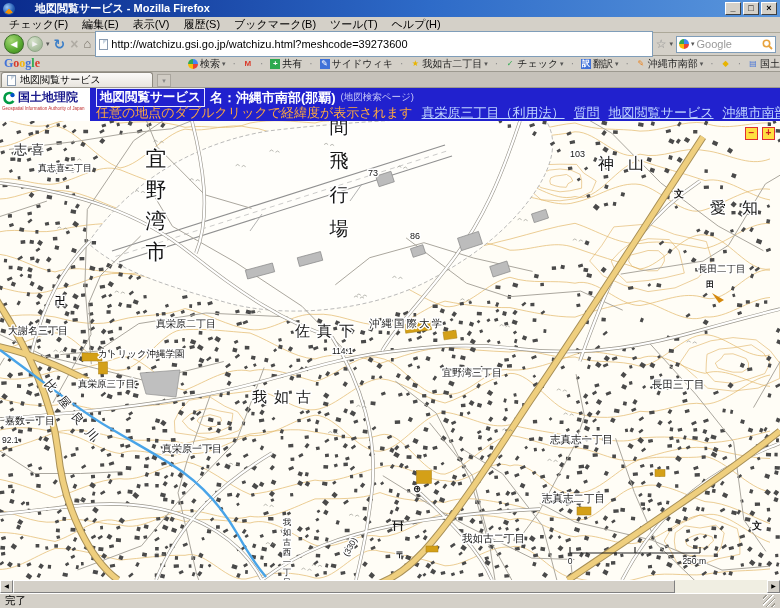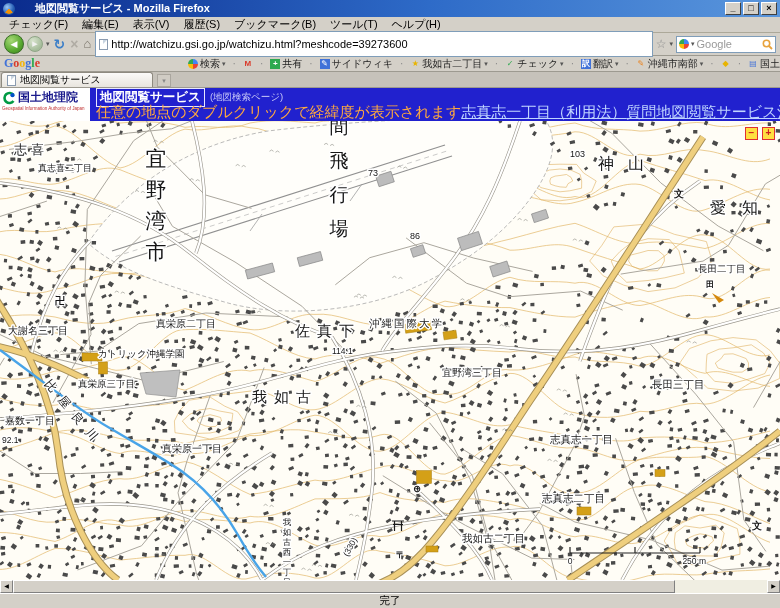--- a/index.html
+++ b/index.html
@@ -70,40 +70,40 @@
   .pageheader { height:33px; display:flex; background:#2121CE; }
   .logo-box { width:90px; background:#fff; padding:1px 2px 0 2px; flex:0 0 auto; }
   .logo-row { display:flex; align-items:center; gap:2px; }
   .logo-title { color:#1A1A8C; font-weight:bold; font-size:12px; white-space:nowrap; }
   .logo-sub { color:#C03030; font-size:4.5px; white-space:nowrap; overflow:hidden; display:block; }
   .header-main { flex:1; padding:1px 4px 0 6px; color:#fff; min-width:0; }
   .h-row1 { display:flex; align-items:center; gap:5px; height:17px; white-space:nowrap; }
   .h-box { border:1px solid #E8E8FF; padding:0 3px; font-size:12.5px; font-weight:bold; }
   .h-name { font-size:13px; font-weight:bold; }
   .h-note { font-size:9.5px; color:#C8C8F8; }
-  .h-row2 { display:flex; align-items:center; font-size:15px; height:13px; white-space:nowrap; }
+  .h-row2 { display:flex; align-items:center; gap:9px; font-size:13px; height:13px; white-space:nowrap; }
   .h-instr { color:#FFA93E; }
   .h-link { color:#BFD4FF; text-decoration:underline; cursor:pointer; }
 
   
   .map { position:relative; height:459px; background:#FFFDF6; overflow:hidden; }
   .map svg { position:absolute; left:0; top:0; }
   .zoombtn { position:absolute; top:6px; width:13px; height:13px; background:#FFE040; border:1.5px solid #E03030;
     color:#D02020; font-weight:bold; font-size:10px; line-height:9px; text-align:center; cursor:pointer; }
   .zoom-out { right:22px; }
   .zoom-in  { right:5px; }
 
   
   .hscroll { height:13px; background:#F0EEE2; display:flex; }
   .sb-btn { width:13px; height:13px; background:#D4D0C8; border:1px solid; border-color:#fff #808080 #808080 #fff;
     font-size:6px; line-height:11px; text-align:center; color:#000; flex:0 0 auto; }
   .sb-thumb { width:662px; height:13px; background:#D4D0C8; border:1px solid; border-color:#fff #808080 #808080 #fff; flex:0 0 auto; }
   .sb-track { flex:1; }
   .statusbar { height:15px; background:#D4D0C8; border-top:1px solid #fff; display:flex; align-items:center;
-    padding:0 5px; font-size:10.5px;flex-direction:column; }
+    padding:0 5px; font-size:10.5px; }
   .grip { margin-left:auto; width:12px; height:12px;
     background:repeating-linear-gradient(135deg,transparent 0 2px,#9D9A90 2px 3px,#fff 3px 4px); }
 </style>
 </head>
 <body>
 
 <div class="titlebar">
   <span class="ff-icon"></span>
   <span class="title-text">地図閲覧サービス - Mozilla Firefox</span>
   <span class="win-controls">
@@ -225,25 +225,26 @@
         <path d="M11.5,4 A5,5 0 1 0 11.5,10" fill="none" stroke="#009A44" stroke-width="2.6"></path>
         <circle cx="10.5" cy="4.2" r="2.1" fill="#0050C8"></circle>
       </svg>
       <span class="logo-title">国土地理院</span>
     </div>
     <span class="logo-sub">Geospatial Information Authority of Japan</span>
   </div>
   <div class="header-main">
     <div class="h-row1">
       <span class="h-box">地図閲覧サービス</span>
+      <span class="h-name">名：沖縄市南部(那覇)</span>
       <span class="h-note">(地図検索ページ)</span>
     </div>
     <div class="h-row2">
       <span class="h-instr">任意の地点のダブルクリックで経緯度が表示されます</span>
-      <span class="h-link">志真志一丁目（利用法）</span>
+      <span class="h-link">真栄原三丁目（利用法）</span>
       <span class="h-link">質問</span>
       <span class="h-link">地図閲覧サービス</span>
       <span class="h-link">沖縄市南部</span>
 
     </div>
   </div>
 </div>
 
 <div class="map" id="map">
   <svg id="mapsvg" width="780" height="459" viewBox="0 0 780 459">

